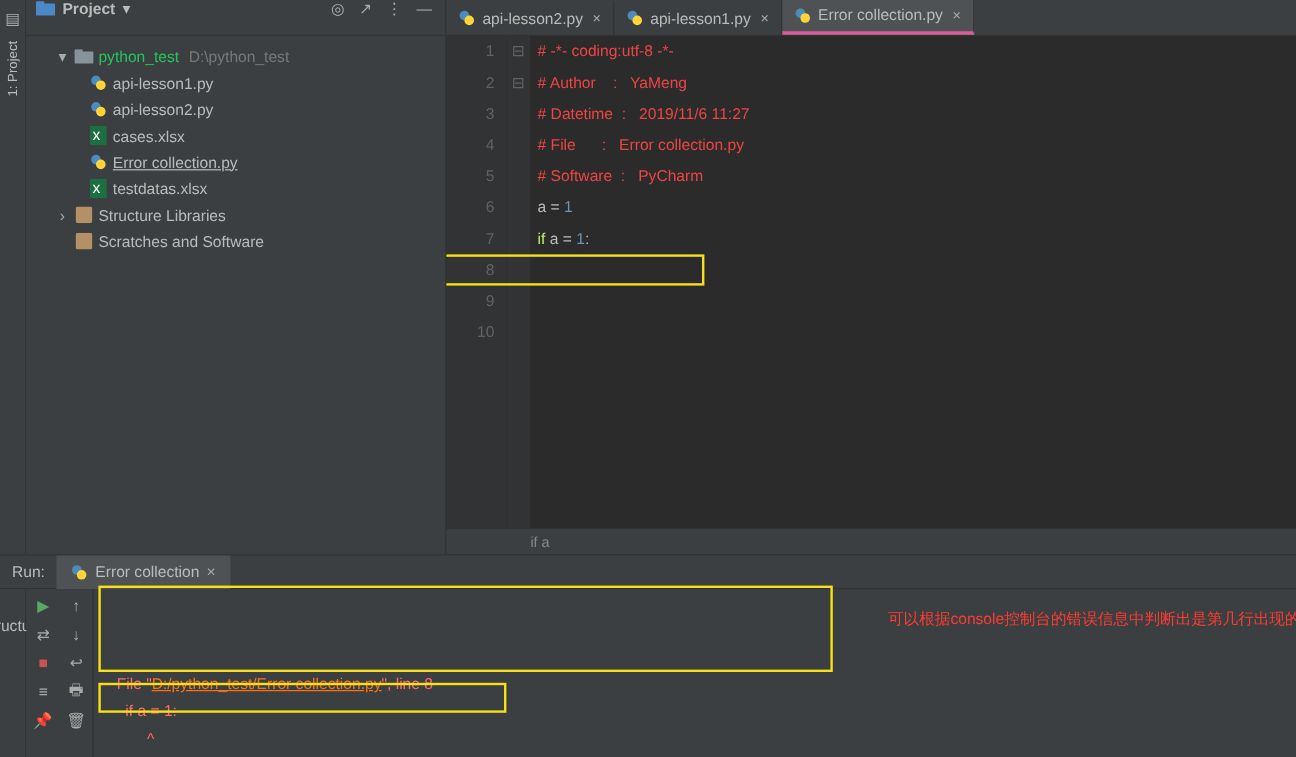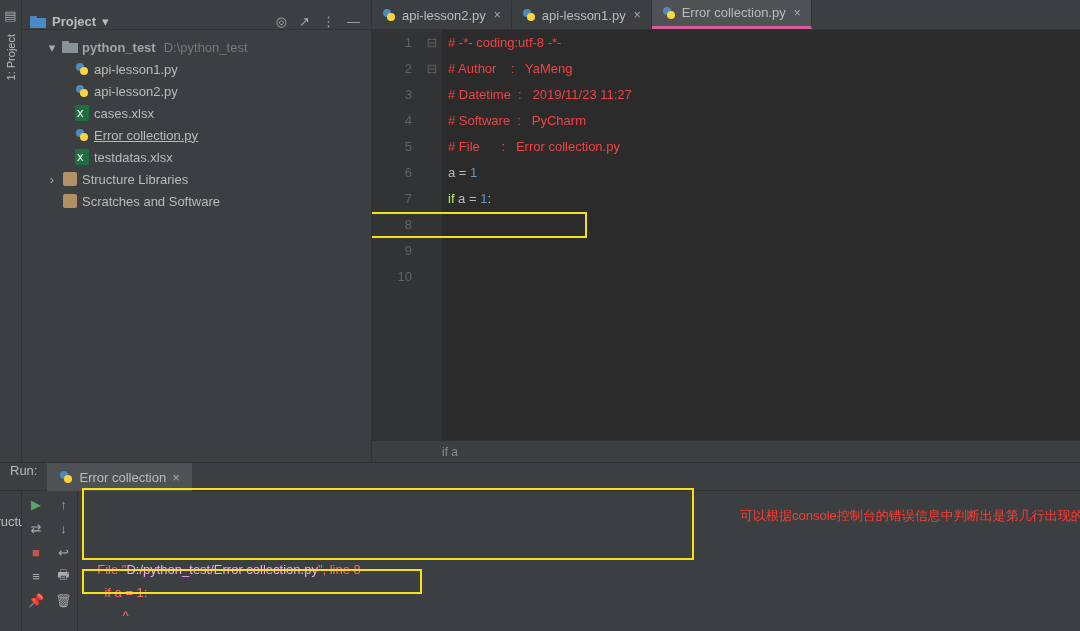--- a/index.html
+++ b/index.html
@@ -3,31 +3,31 @@
 <meta charset="utf-8">
 <style>
   *{box-sizing:border-box;margin:0;padding:0;font-family:"Segoe UI",Arial,sans-serif;font-size:13px}
   body{background:#3c3f41;color:#bbb;overflow:hidden;width:1080px;height:631px}
   .root{display:flex;flex-direction:column;height:631px}
   .top{display:flex;flex:1;min-height:0}
   .left-gutter{width:22px;background:#3c3f41;border-right:1px solid #323232;display:flex;flex-direction:column;align-items:center;padding-top:8px;gap:8px}
   .left-gutter .tablabel{writing-mode:vertical-rl;transform:rotate(180deg);color:#bbb;font-size:11px;padding:4px 0}
   .left-gutter .ico{width:14px;height:14px;display:flex;align-items:center;justify-content:center;color:#aaa}
   .sidebar{width:350px;background:#3c3f41;border-right:1px solid #323232;display:flex;flex-direction:column}
-  .sidebar-head{height:30px;display:flex;align-items:flex-end;padding:0 8px;border-bottom:1px solid #323232;gap:6px}
+  .sidebar-head{height:30px;display:flex;align-items:flex-start;padding:0 8px;border-bottom:1px solid #323232;gap:6px}
   .sidebar-head .title{font-weight:600;color:#bbb}
   .sidebar-head .chev{color:#bbb}
   .sidebar-head .spacer{flex:1}
   .sidebar-head .hicon{color:#aaa;padding:0 3px;cursor:pointer}
   .tree{padding:6px 0;overflow:auto;font-size:13px}
   .tree-row{display:flex;align-items:center;height:22px;padding-left:8px;gap:4px;white-space:nowrap}
   .tree-row .caret{width:12px;color:#aaa;text-align:center}
   .tree-row .ficon{width:16px;height:16px;display:flex;align-items:center;justify-content:center}
   .tree-row .lbl{color:#bbb}
-  .tree-row .lbl.sel{color:#a3a3a3;font-weight:700}
+  .tree-row .lbl.sel{color:#22c55e;font-weight:400}
   .tree-row .lbl.underline{text-decoration:underline}
   .tree-row .path{color:#787878;margin-left:4px}
   .ind1{padding-left:24px}
   .ind2{padding-left:52px}
   .editor{flex:1;display:flex;flex-direction:column;background:#2b2b2b;min-width:0}
   .tabs{height:30px;display:flex;align-items:flex-end;background:#3c3f41;border-bottom:1px solid #323232}
   .tab{height:28px;display:flex;align-items:center;padding:0 10px;gap:6px;color:#bbb;border-right:1px solid #323232;cursor:pointer}
   .tab.active{background:#4e5254;border-bottom:3px solid #d85b9b;height:30px}
   .tab .close{color:#aaa;font-size:12px;margin-left:2px}
   .code-area{flex:1;display:flex;font-family:"Consolas","Courier New",monospace;font-size:15px;line-height:26px;position:relative;overflow:hidden}
@@ -36,30 +36,30 @@
   .code{flex:1;background:#2b2b2b;padding-left:6px;position:relative}
   .code .line{white-space:pre}
   .c-comment{color:#ef4444}
   .c-kw{color:#bef264}
   .c-num{color:#6897bb}
   .c-builtin{color:#8888c6}
   .c-paren-r{color:#ffc66d}
   .hl-box{position:absolute;border:2px solid #f7e017;pointer-events:none}
   .breadcrumb{height:22px;background:#3c3f41;border-top:1px solid #323232;color:#888;padding-left:70px;font-size:12px;display:flex;align-items:center}
   .run-panel{height:169px;border-top:1px solid #323232;display:flex;flex-direction:column}
-  .run-head{height:28px;background:#3c3f41;display:flex;align-items:flex-start;border-bottom:1px solid #323232}
+  .run-head{height:28px;background:#3c3f41;display:flex;align-items:center;border-bottom:1px solid #323232}
   .run-head .rlabel{color:#bbb;padding:0 10px}
   .run-head .rtab{background:#4e5254;height:28px;display:flex;align-items:center;padding:0 12px;gap:6px}
   .run-gut-left{width:22px;background:#3c3f41;border-right:1px solid #323232;display:flex;flex-direction:column;align-items:center;padding-top:8px;gap:8px}
   .run-tools{width:28px;background:#3c3f41;display:flex;flex-direction:column;align-items:center;padding-top:4px;gap:6px}
   .run-tools2{width:28px;background:#3c3f41;display:flex;flex-direction:column;align-items:center;padding-top:4px;gap:6px;border-right:1px solid #323232}
   .run-tools .ti,.run-tools2 .ti{width:18px;height:18px;display:flex;align-items:center;justify-content:center;color:#aaa;cursor:pointer}
   .console{flex:1;font-family:"Consolas","Courier New",monospace;font-size:15px;line-height:22px;padding:2px 0 0 12px;color:#bbb;position:relative;white-space:pre}
   .console .err{color:#ff6b68}
-  .console .link{color:#f0abfc;}
+  .console .link{color:#f97316;text-decoration:underline}
   .annot{position:absolute;right:20px;top:16px;color:#ff3b30;font-size:13px;line-height:18px;font-family:"Microsoft YaHei",sans-serif;width:320px}
   .bottom-strip{display:flex}
   svg{display:block}
 </style>
 </head>
 <body>
 
 <div class="root">
   <div class="top">
 
@@ -221,23 +221,23 @@
             <div style="text-align:center;color:#606366"></div>
             <div style="text-align:center;color:#606366"></div>
             <div style="text-align:center;color:#606366">⊟</div>
             <div style="text-align:center;color:#606366"></div>
             <div style="text-align:center;color:#606366"></div>
           </div>
         <div class="code" id="code">
           <div class="hl-box" style="left:-75px;top:182px;width:220px;height:26px"></div>
         <div class="line"><span class="c-comment"># -*- coding:utf-8 -*-</span></div>
             <div class="line"><span class="c-comment"># Author    :   YaMeng</span></div>
-            <div class="line"><span class="c-comment"># Datetime  :   2019/11/23 11:27</span></div>
+            <div class="line"><span class="c-comment"># Datetime  :   2019/11/6 11:27</span></div>
+            <div class="line"><span class="c-comment"># File      :   Error collection.py</span></div>
             <div class="line"><span class="c-comment"># Software  :   PyCharm</span></div>
-            <div class="line"><span class="c-comment"># File      :   Error collection.py</span></div>
             <div class="line">a = <span class="c-num">1</span></div>
             <div class="line"><span class="c-kw">if</span> a = <span class="c-num">1</span>:</div>
             <div class="line"></div>
           </div>
       </div>
       <div class="breadcrumb">if a</div>
     </div>
   </div>
 
   <div class="run-panel">

